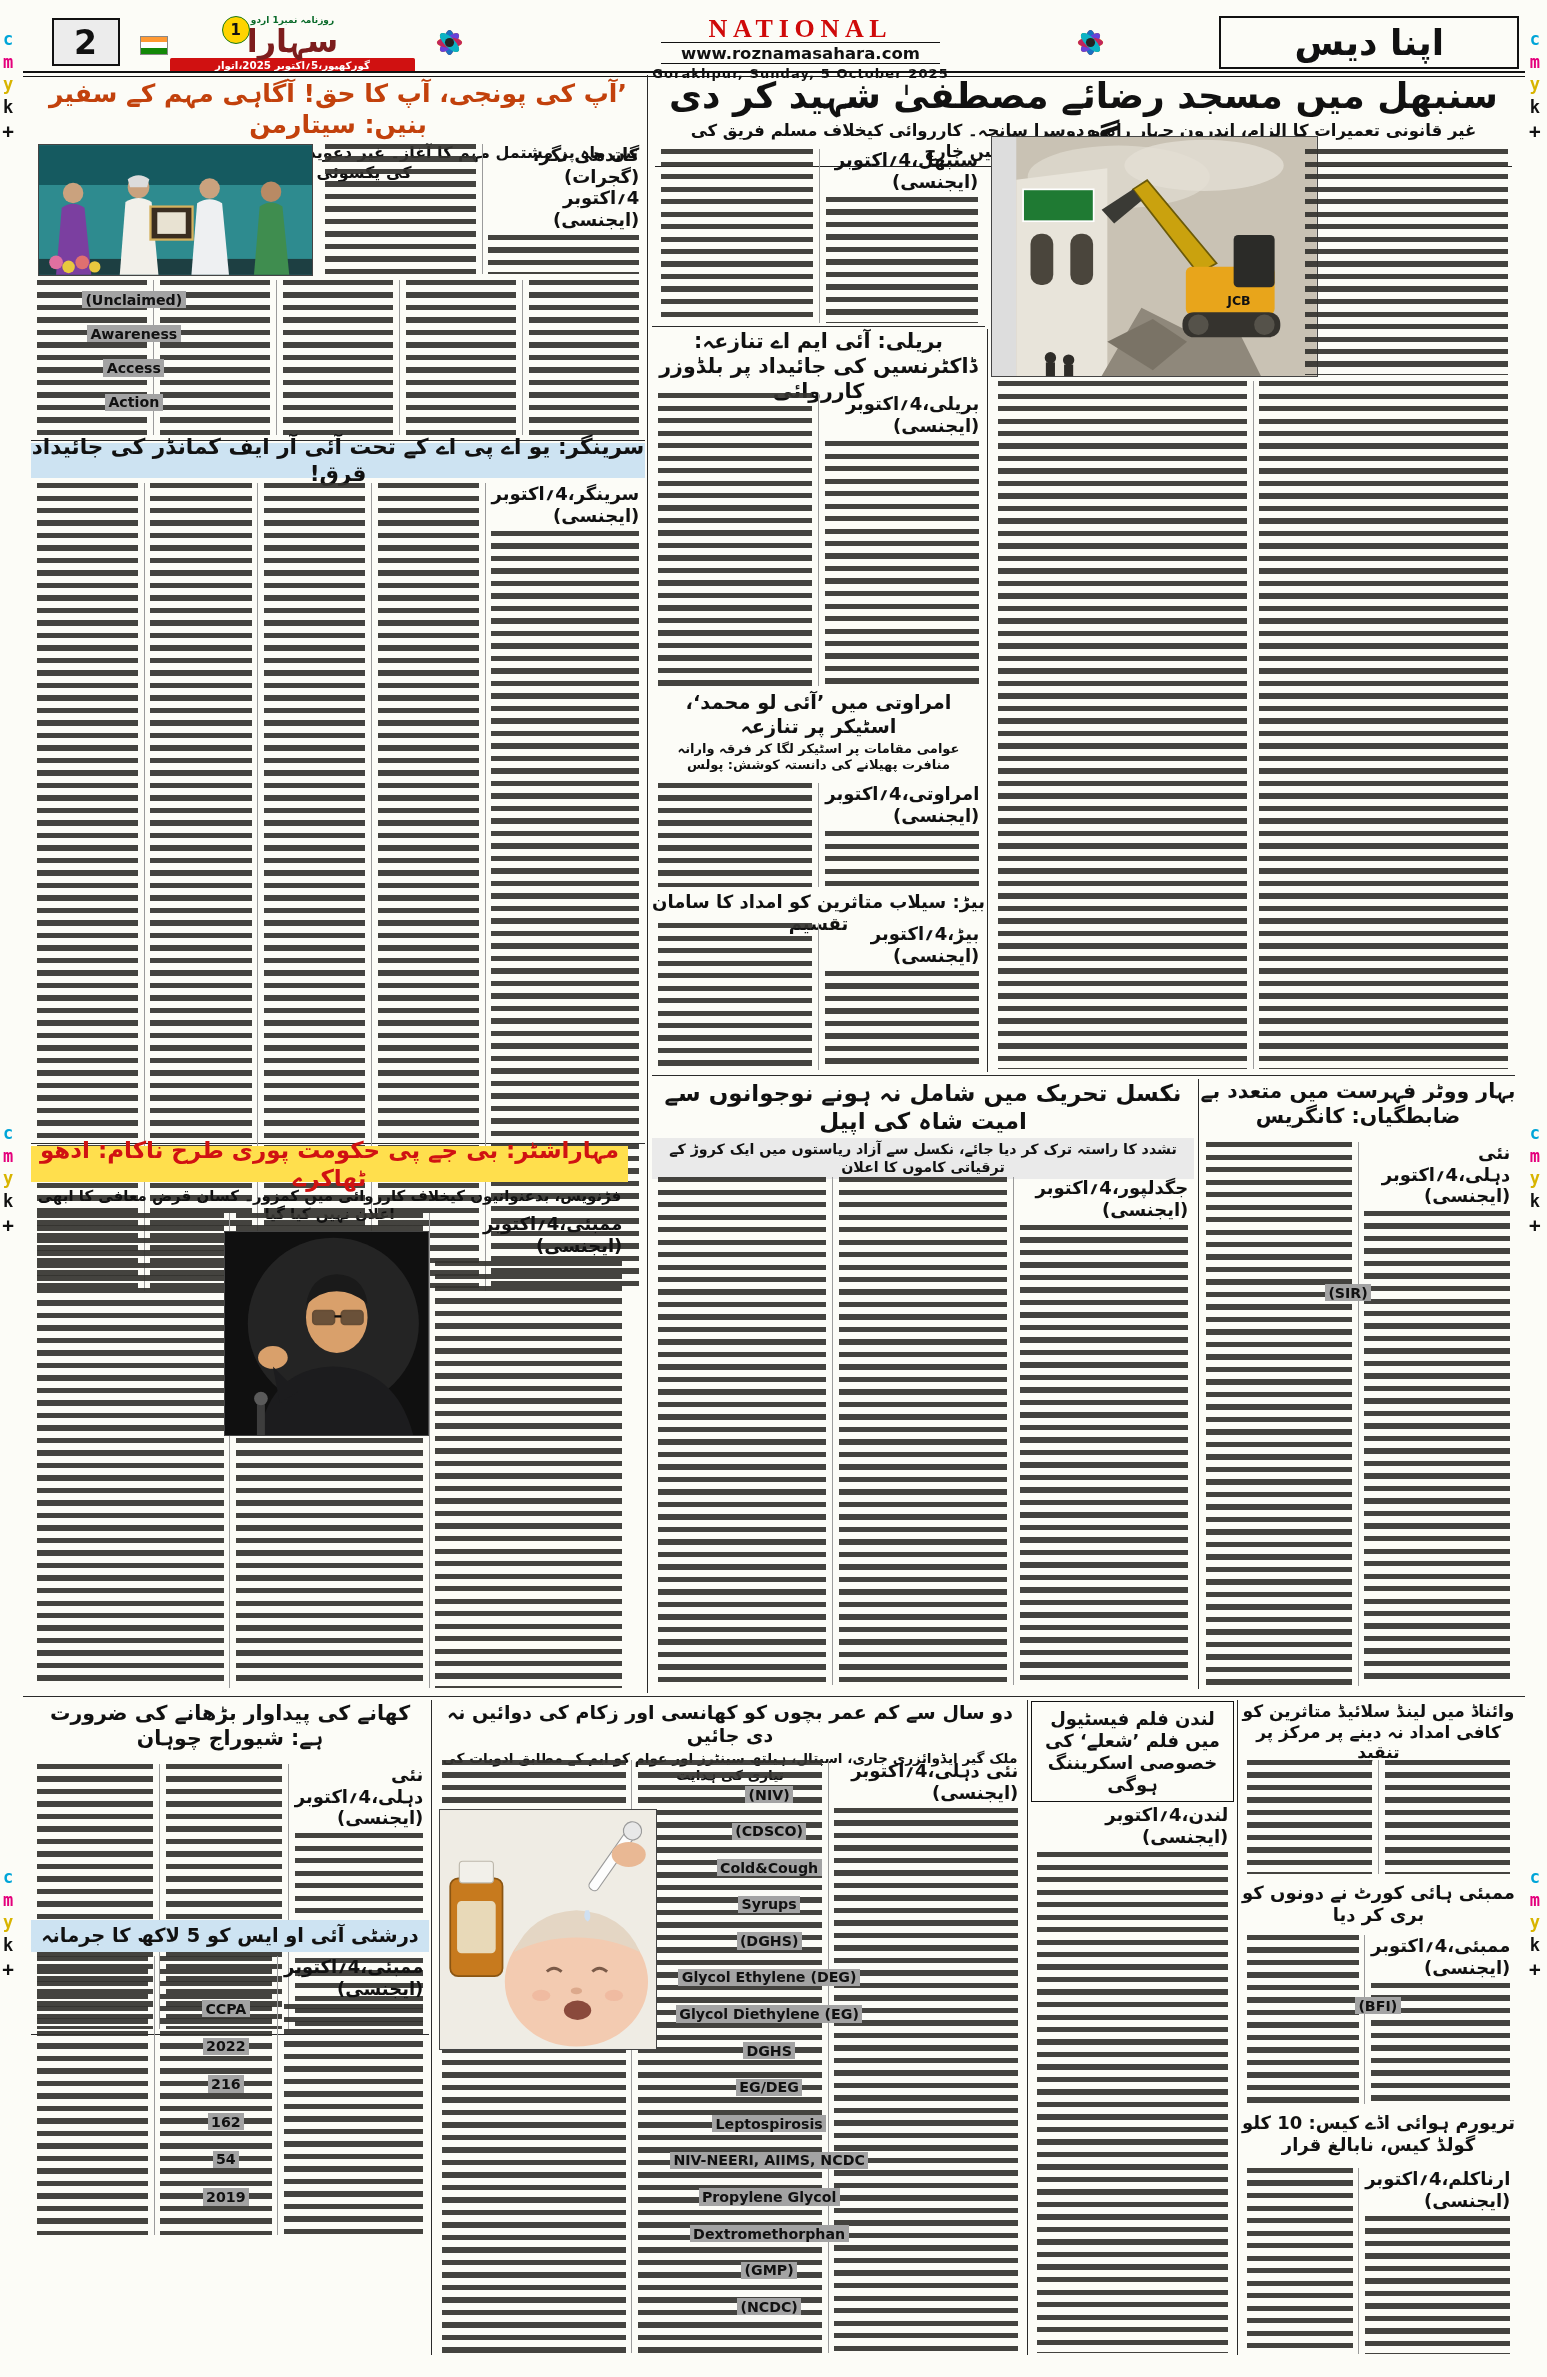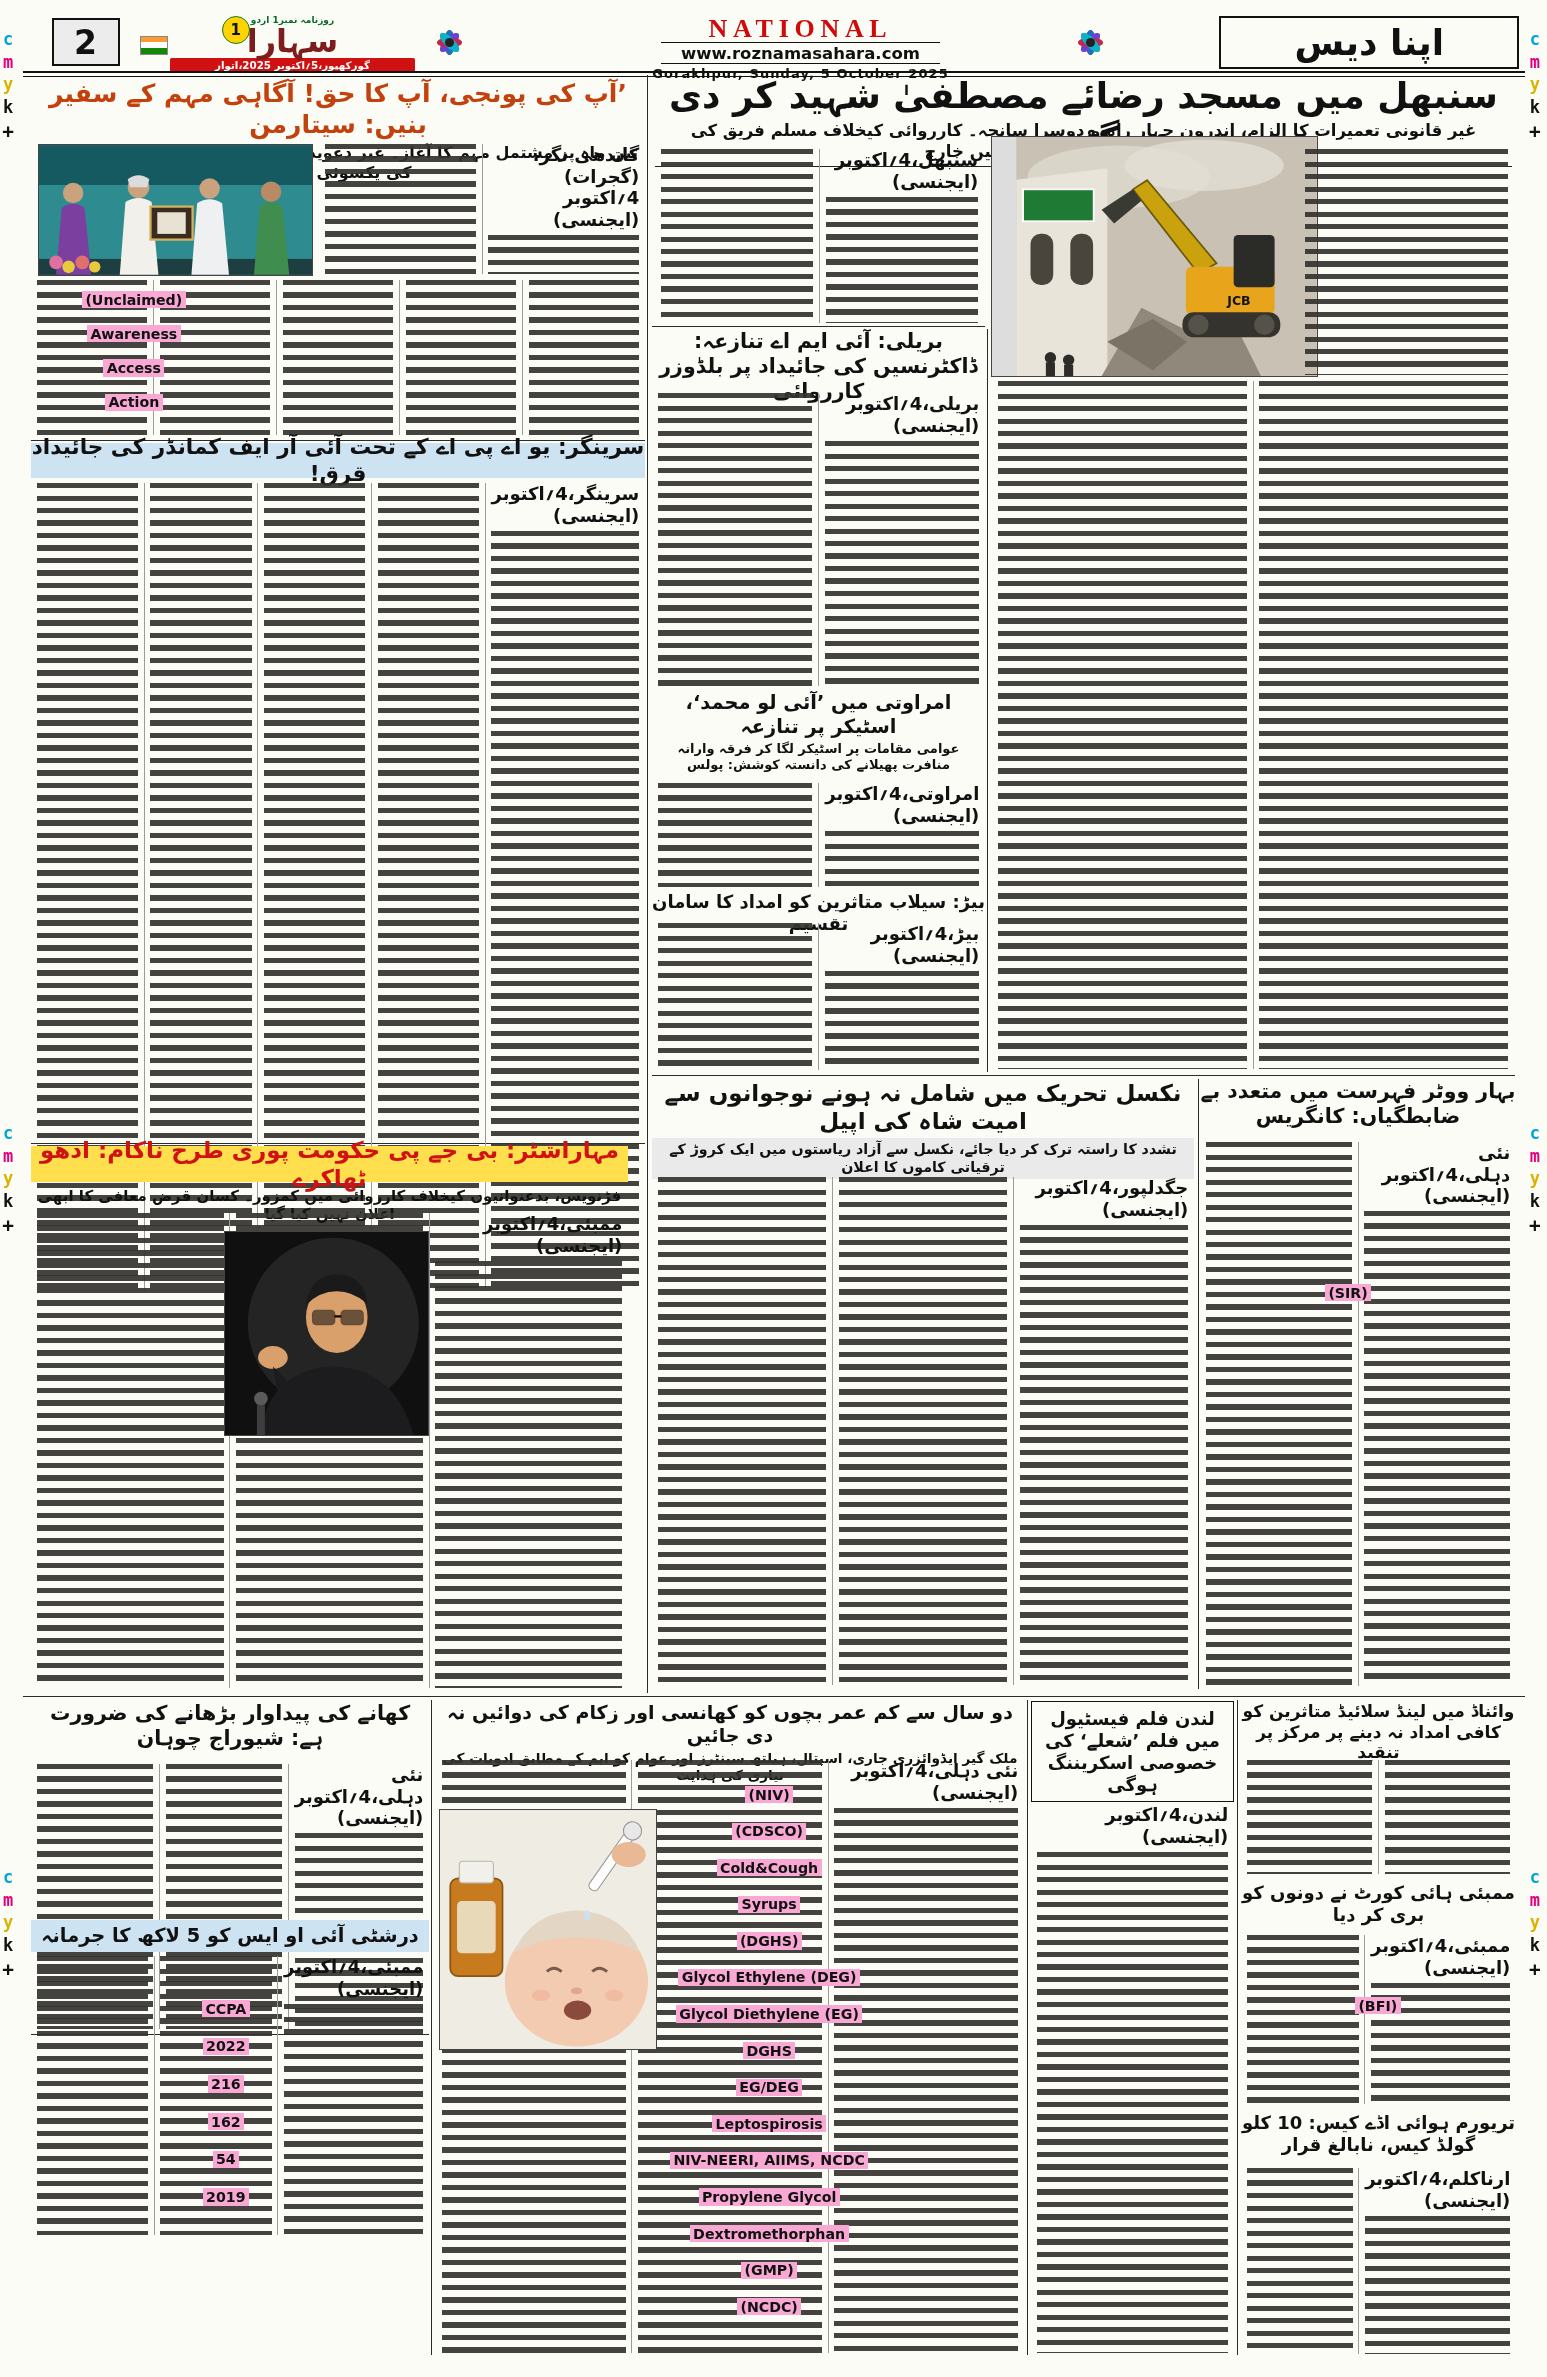--- a/index.html
+++ b/index.html
@@ -46,21 +46,21 @@
   .band-blue{background:#cde3f2;}
   .band-yellow{background:#ffdf4d;color:#d01212;}
   .cols{display:flex;height:100%;}
   .col{flex:1;padding:0 5.7px;display:flex;flex-direction:column;}
   .col:not(:last-child){border-left:0.6px solid #9b9b9b;}
   .sim{flex:1;background:repeating-linear-gradient(to bottom,#34332f 0 5.1px,transparent 5.1px 12.5px);
        opacity:.92;}
   .dateline{font-weight:bold;font-size:18px;margin-bottom:4.6px;text-align:right;line-height:1.2;}
   .photo{position:absolute;border:0.6px solid #444;background:#ddd;overflow:hidden;}
   .chipstack{position:absolute;display:flex;flex-direction:column;}
-  .chip{direction:ltr;font-weight:bold;background:#f9a8d4;font-size:14.2px;padding:0.6px 3.4px;
+  .chip{direction:ltr;font-weight:bold;background:#a3a3a3;font-size:14.2px;padding:0.6px 3.4px;
         text-align:center;white-space:nowrap;align-self:center;}
   .photo-label{position:absolute;direction:ltr;font-weight:bold;color:#111;background:#e8a51b;
                padding:0 3.4px;font-size:12.5px;}
   .boxed{border:1.7px solid #111;padding:5.7px 4.6px;}
 </style>
 </head>
 <body>
 
 <div class="page">
 

